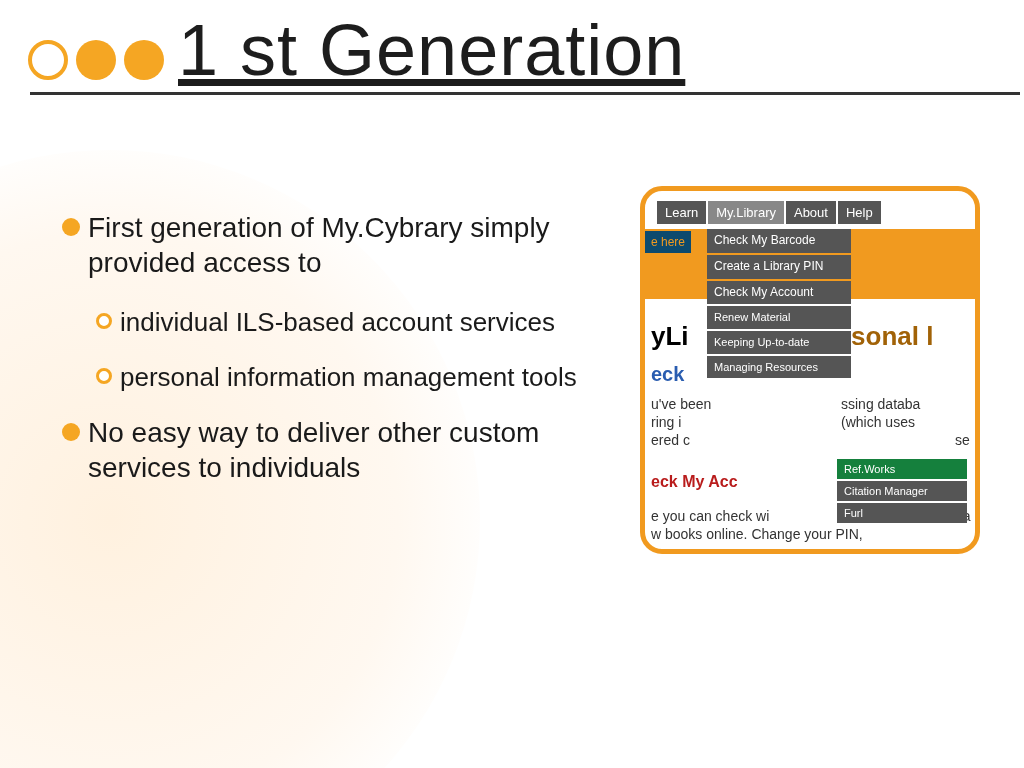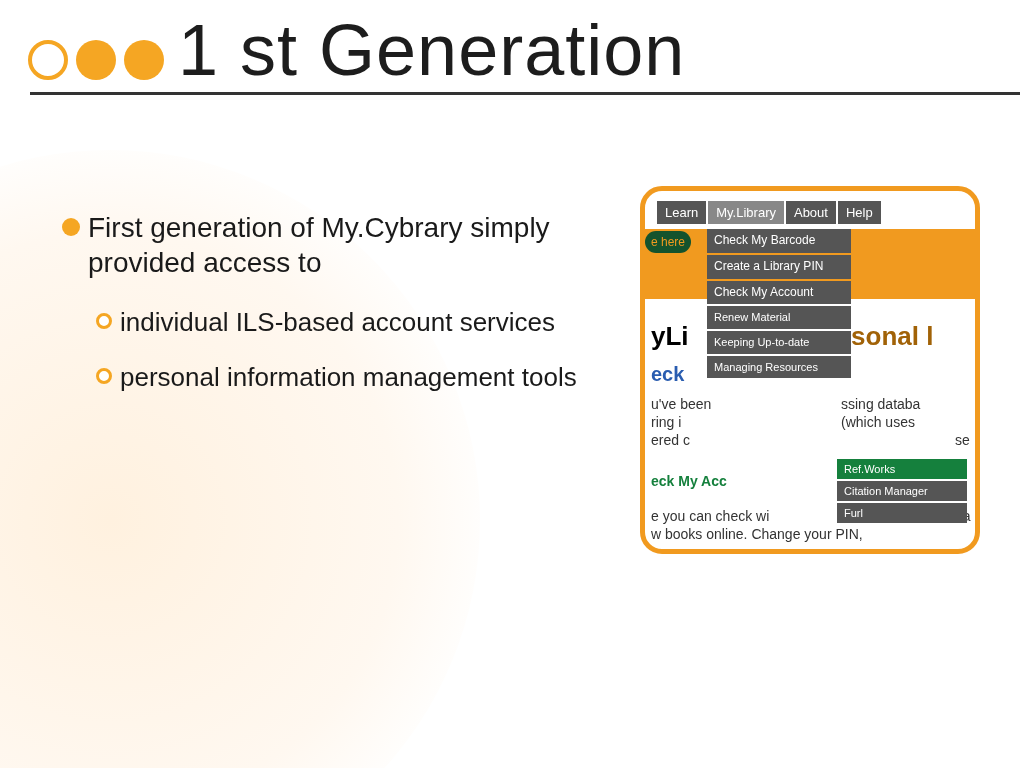--- a/index.html
+++ b/index.html
@@ -41,20 +41,21 @@
     background: #f5a623;
   }
 
   .title {
     font-size: 72px;
     font-weight: 400;
     color: #1d1d1d;
     margin-left: 14px;
     margin-top: 10px;
     letter-spacing: 1px;
+    text-decoration: underline;
   }
 
   .underline {
     position: absolute;
     left: 30px;
     top: 92px;
     width: 990px;
     height: 3px;
     background: #333;
   }
@@ -136,25 +137,24 @@
     top: 38px;
     left: 0;
     width: 100%;
     height: 70px;
     background: #f19a1f;
   }
   .orange-block .here {
     position: absolute;
     left: 0px;
     top: 2px;
-    background: #14532d;
+    background: #0c4a6e;
     color: #f19a1f;
     font-size: 12px;
     padding: 4px 6px;
-    border-radius: 11px;
   }
 
   .menu-col {
     position: absolute;
     top: 38px;
     left: 62px;
     width: 144px;
     display: flex;
     flex-direction: column;
     gap: 2px;
@@ -213,35 +213,39 @@
     <div class="b"></div>
     <div class="txt">First generation of My.Cybrary simply provided access to</div>
   </div>
   <div class="bullet-row level2">
     <div class="b"></div>
     <div class="txt">individual ILS-based account services</div>
   </div>
   <div class="bullet-row level2">
     <div class="b"></div>
     <div class="txt">personal information management tools</div>
+  </div>
+  <div class="bullet-row level1">
+    <div class="b"></div>
+    <div class="txt">No easy way to deliver other custom services to individuals</div>
   </div>
 </div>
 
 <div class="figure">
 
   <div class="bg-head" style="top:130px; left:6px; font-size:26px; color:#000;">yLi</div>
   <div class="bg-head" style="top:130px; left:196px; font-size:26px; color:#a16207;">rsonal l</div>
   <div class="bg-head" style="top:172px; left:6px; font-size:20px; color:#2a5db0;">eck</div>
   <div class="bg-text" style="top:204px; left:6px;text-align:center;">u've been</div>
   <div class="bg-text" style="top:204px; left:196px;">ssing databa</div>
   <div class="bg-text" style="top:222px; left:6px;">ring i</div>
   <div class="bg-text" style="top:222px; left:196px;">(which uses</div>
   <div class="bg-text" style="top:240px; left:6px;">ered c</div>
   <div class="bg-text" style="top:240px; left:310px;">se</div>
-  <div class="bg-head" style="top:282px; left:6px; font-size:14px; color:#15803d;">eck My Acc</div>
+  <div class="bg-head" style="top:282px; left:6px; font-size:16px; color:#b91c1c;">eck My Acc</div>
   <div class="bg-text" style="top:316px; left:6px;">e you can check wi</div>
   <div class="bg-text" style="top:316px; left:310px;">na</div>
   <div class="bg-text" style="top:334px; left:6px;">w books online. Change your PIN,</div>
 
   <div class="orange-block">
     <div class="here">e here</div>
   </div>
 
   <div class="fig-top-tabs">
     <div class="tab">Learn</div>

